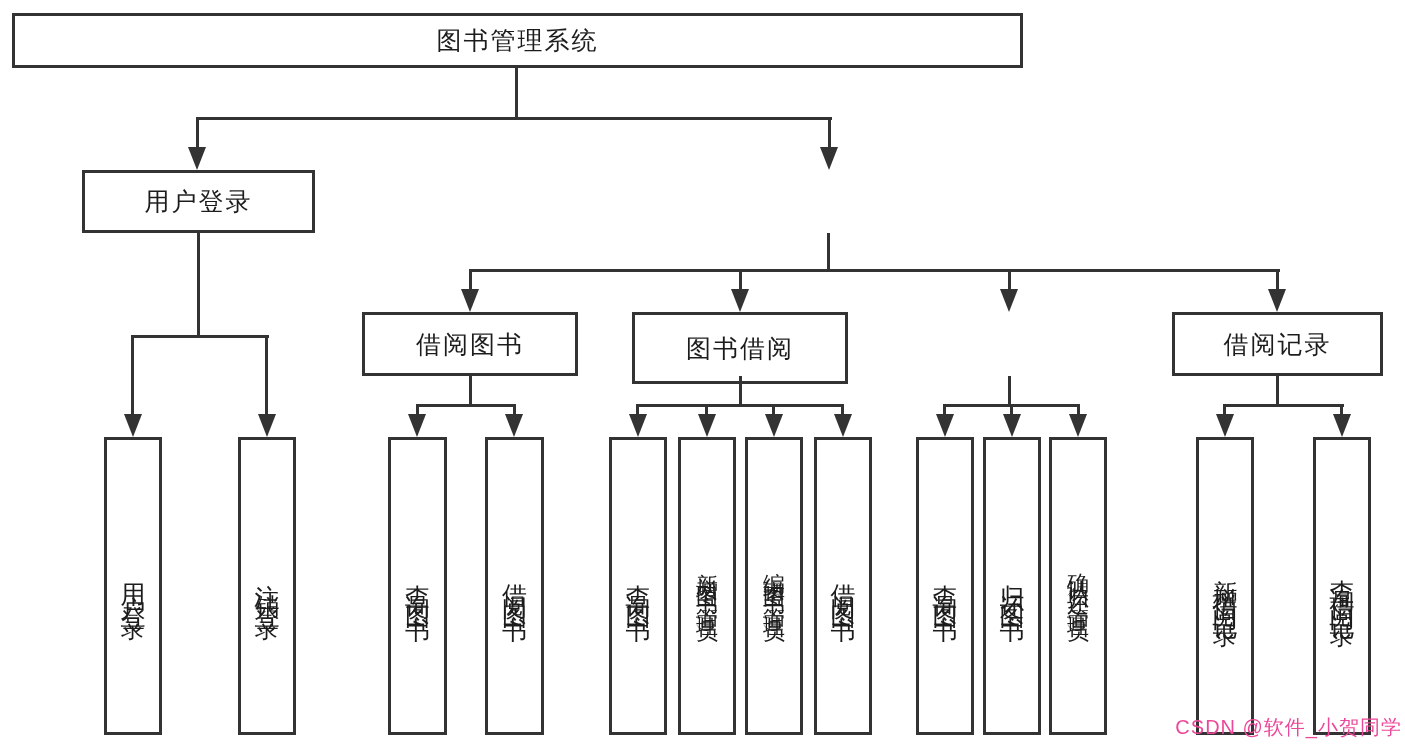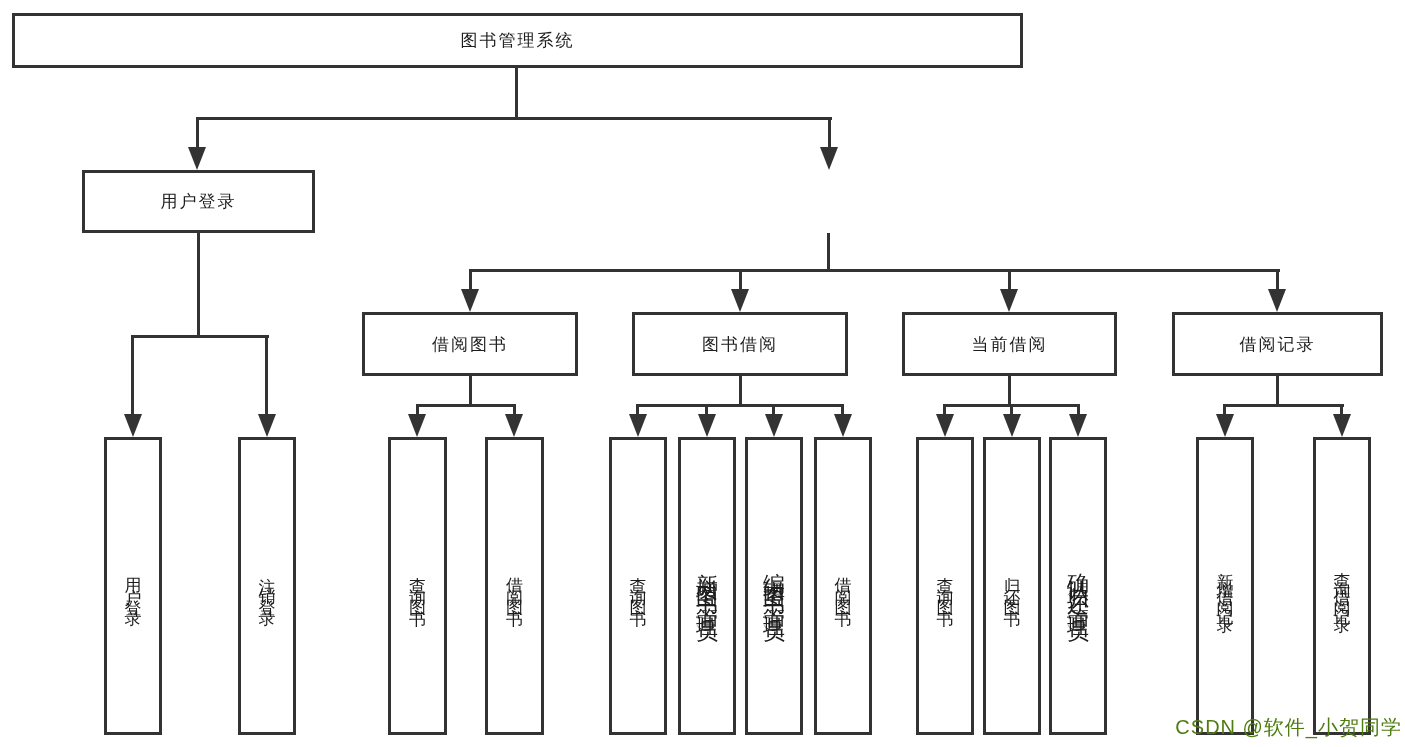--- a/index.html
+++ b/index.html
@@ -4,38 +4,38 @@
 <style>
   html,body { margin:0; padding:0; background:#ffffff; }
   .canvas {
     position:relative; width:1405px; height:747px; background:#ffffff;
     font-family:"Liberation Sans", sans-serif; overflow:hidden;
   }
   .box {
     position:absolute; box-sizing:border-box;
     border:3px solid #333333; background:#ffffff;
     display:flex; align-items:center; justify-content:center;
-    color:#1c1c1c; font-size:17px; letter-spacing:2px; text-align:center;
+    color:#1c1c1c; font-size:25px; letter-spacing:2px; text-align:center;
   }
   .vbox {
     writing-mode:vertical-rl; text-orientation:mixed;
     letter-spacing:11px; line-height:1; padding:4px 0;
   }
   .vbox.mid  { letter-spacing:9px; }
   .vbox.long { letter-spacing:7px; font-size:22px; }
   .vline { position:absolute; width:3px;  background:#333333; }
   .hline { position:absolute; height:3px; background:#333333; }
   .arrow {
     position:absolute; width:0; height:0;
     border-left:9px solid transparent; border-right:9px solid transparent;
     border-top:23px solid #333333;
   }
   .watermark {
     position:absolute; top:714px; right:3px;
-    color:#4d7c0f; font-size:20px; letter-spacing:1px; white-space:nowrap;
+    color:#ec4899; font-size:20px; letter-spacing:1px; white-space:nowrap;
   }
 </style>
 </head>
 <body>
 
 <div class="canvas">
 
   <div class="box" style="left:12px; top:13px; width:1011px; height:55px;">图书管理系统</div>
 
   <div class="vline" style="left:515px; top:68px;  height:50px;"></div>
@@ -59,22 +59,21 @@
   <div class="vline" style="left:469px;  top:269px; height:22px;"></div>
   <div class="arrow" style="left:461px;  top:289px;"></div>
   <div class="vline" style="left:739px;  top:269px; height:22px;"></div>
   <div class="arrow" style="left:731px;  top:289px;"></div>
   <div class="vline" style="left:1008px; top:269px; height:22px;"></div>
   <div class="arrow" style="left:1000px; top:289px;"></div>
   <div class="vline" style="left:1276px; top:269px; height:22px;"></div>
   <div class="arrow" style="left:1268px; top:289px;"></div>
 
   <div class="box" style="left:362px;  top:312px; width:216px; height:64px;">借阅图书</div>
-  <div class="box" style="left:632px;  top:312px; width:216px; height:64px;">图书借阅</div>
-  <div class="box" style="left:902px;  top:312px; width:215px; height:64px;">当前借阅</div>
+  <div class="box" style="left:632px;  top:312px; width:216px; height:72px;">图书借阅</div>
   <div class="box" style="left:1172px; top:312px; width:211px; height:64px;">借阅记录</div>
 
   <div class="vline" style="left:469px; top:376px; height:30px;"></div>
   <div class="hline" style="left:416px; top:404px; width:100px;"></div>
   <div class="vline" style="left:416px; top:404px; height:12px;"></div>
   <div class="arrow" style="left:408px; top:414px;"></div>
   <div class="vline" style="left:513px; top:404px; height:12px;"></div>
   <div class="arrow" style="left:505px; top:414px;"></div>
 
   <div class="vline" style="left:739px; top:376px; height:30px;"></div>

